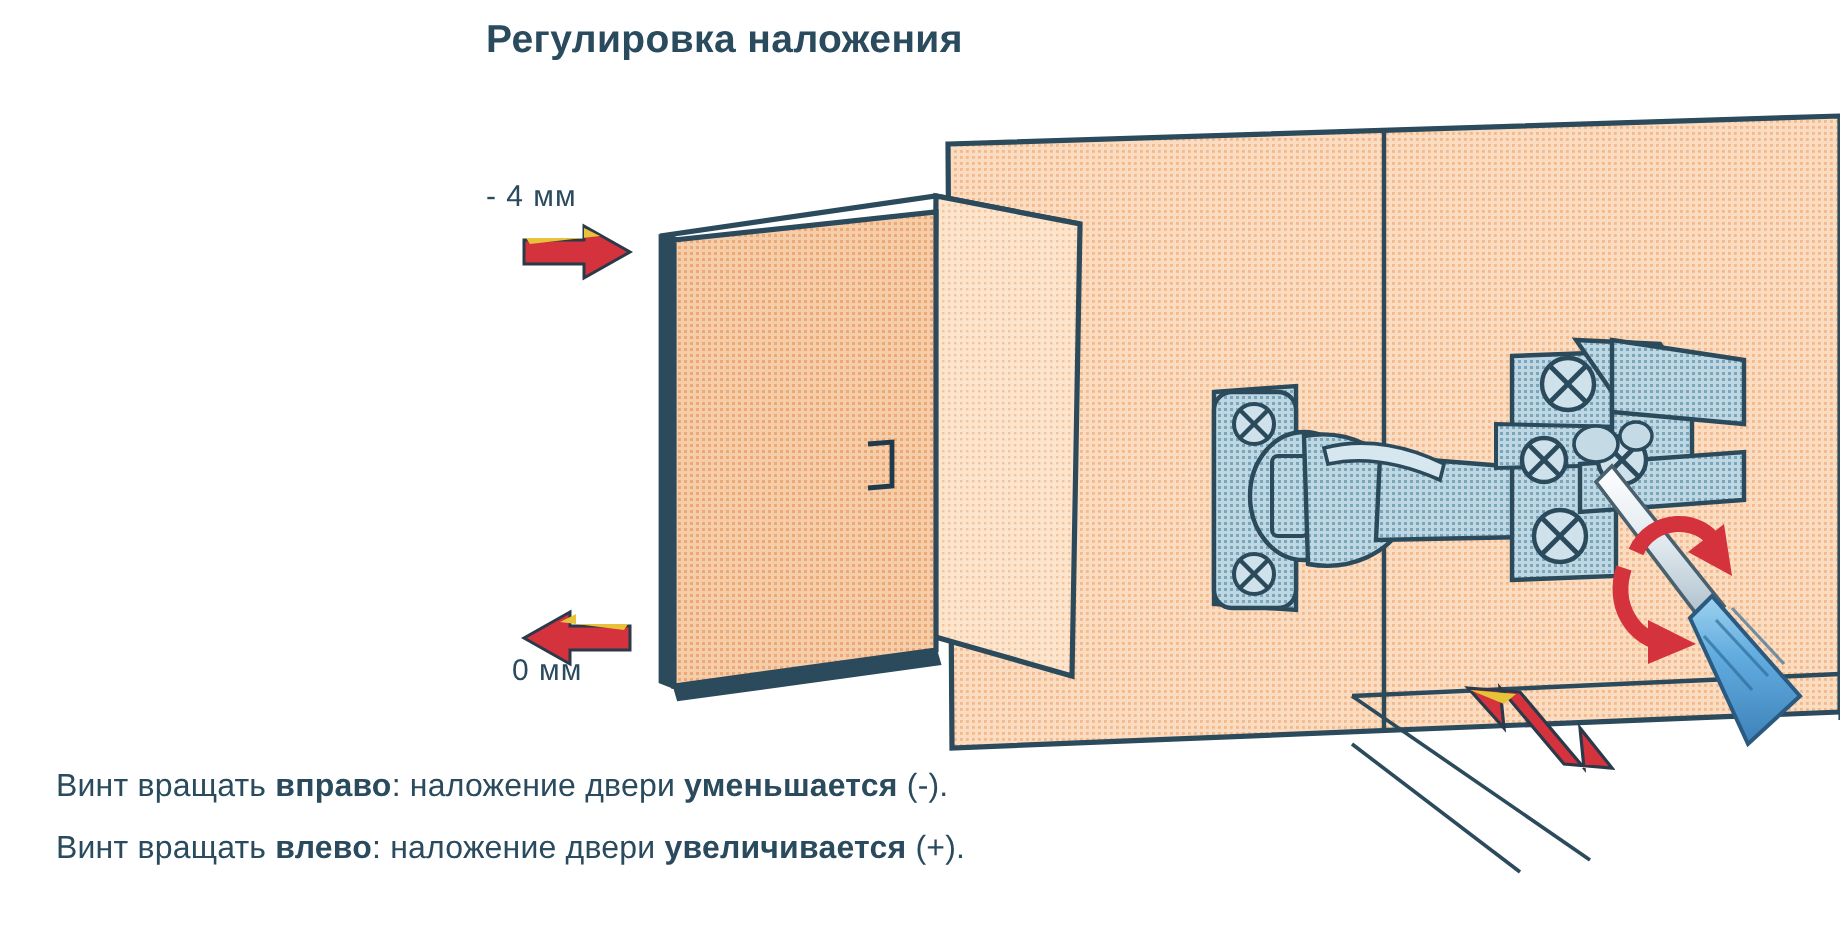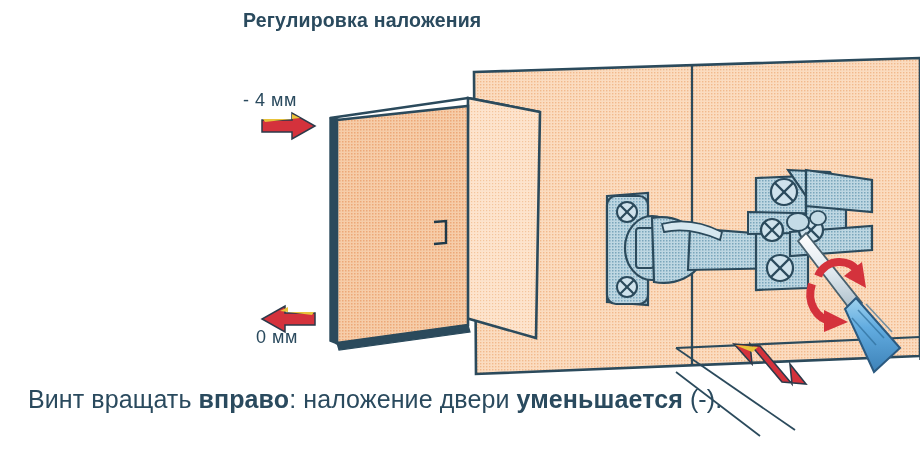--- a/index.html
+++ b/index.html
@@ -27,32 +27,32 @@
     left: 243px;
     top: 9px;
     font-size: 19.5px;
     font-weight: bold;
     color: #2a4a5e;
     letter-spacing: 0.2px;
     white-space: nowrap;
   }
   .dim-label {
     position: absolute;
-    font-size: 18px;
+    font-size: 15px;
     color: #2a4a5e;
     white-space: nowrap;
     letter-spacing: 0.5px;
   }
   #label-minus4 { left: 243px; top: 90px; }
   #label-zero   { left: 256px; top: 280px; margin-top: 47px; }
 
   .caption-line {
     position: absolute;
     left: 28px;
-    font-size: 25px;
+    font-size: 16px;
     color: #2a4a5e;
     white-space: nowrap;
     letter-spacing: 0.1px;
   }
   #caption-line-1 { top: 385px; }
   #caption-line-2 { top: 416px; }
   .caption-line b { font-weight: bold; }
   .cap-seg { display: inline; }
 
   svg.art {
@@ -214,14 +214,17 @@
     <g>
       <path d="M 315,313 L 285,313 L 285,306 L 262,319 L 285,332 L 285,325 L 315,325 Z" fill="#d4323c" stroke="#2b3a4a" stroke-width="1.5" stroke-linejoin="miter"></path>
       <path d="M 314,312 L 288,312 L 288,307 L 280,311 L 312,315 Z" fill="#e8c33a"></path>
     </g>
   </svg>
 
   <div class="caption-line" id="caption-line-1">
     <span class="cap-seg">Винт вращать </span><b>вправо</b><span class="cap-seg">: наложение двери </span><b>уменьшается</b><span class="cap-seg"> (-).</span>
   </div>
 
+  <div class="caption-line" id="caption-line-2">
+    <span class="cap-seg">Винт вращать </span><b>влево</b><span class="cap-seg">:  наложение двери </span><b>увеличивается</b><span class="cap-seg"> (+).</span>
+  </div>
 
 </div>
 
 </body></html>

